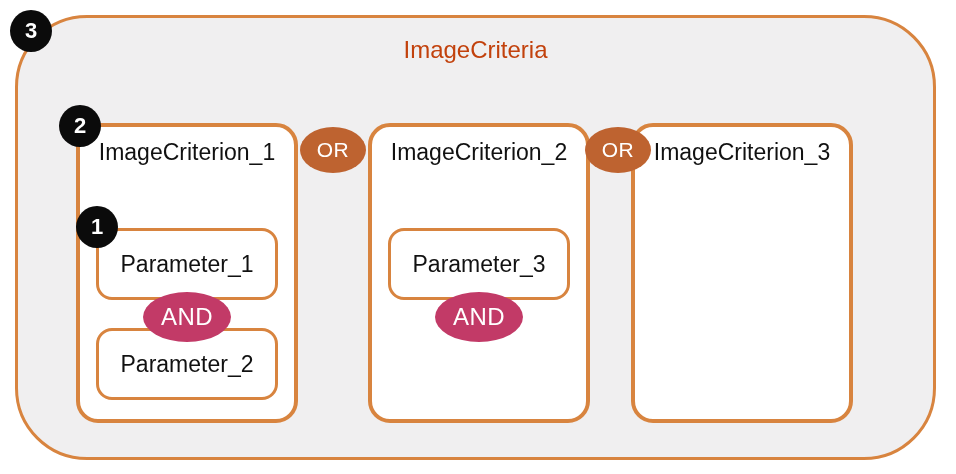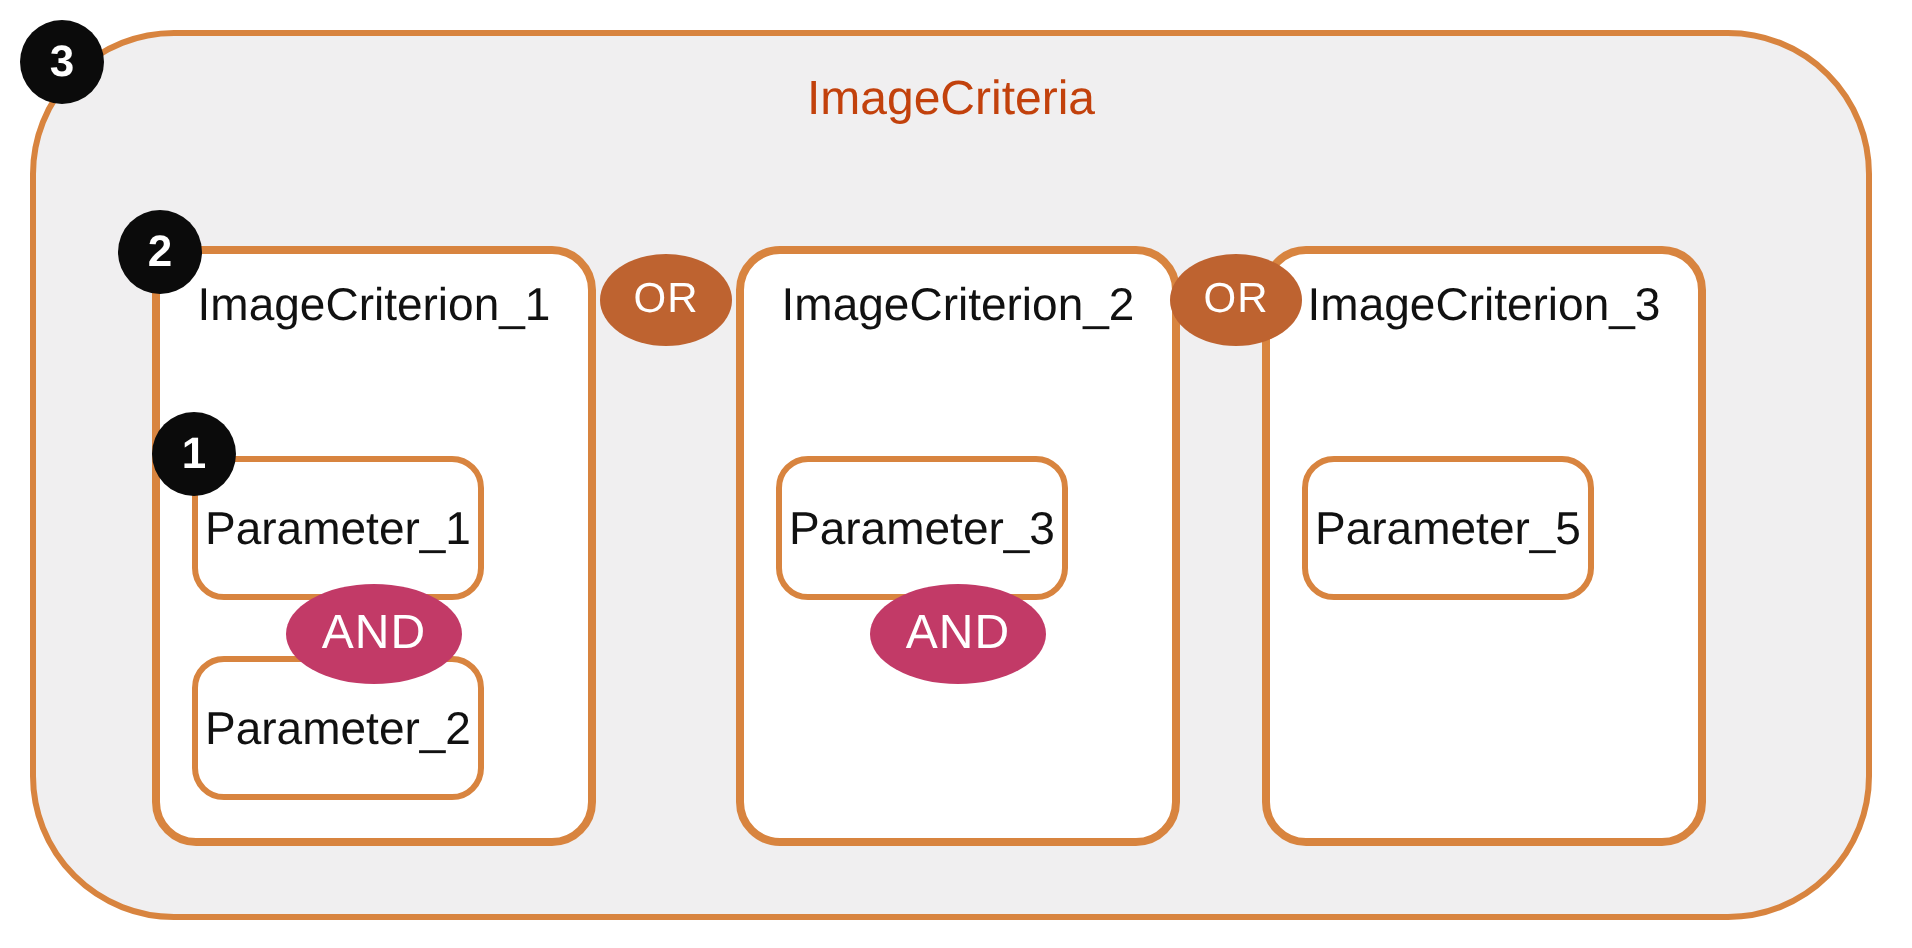--- a/index.html
+++ b/index.html
@@ -56,21 +56,21 @@
     width: 100%;
     text-align: center;
     font-size: 23px;
     line-height: 27px;
     white-space: nowrap;
   }
   
   .param {
     position: absolute;
     left: 16px;
-    width: 146px;
+    width: 182px;
     height: 72px;
     background: var(--box-fill, #ffffff);
     border: 3px solid var(--border-orange, #d8843f);
     border-radius: 16px;
     display: flex;
     align-items: center;
     justify-content: center;
     font-size: 23px;
     z-index: 1;
   }
@@ -145,21 +145,20 @@
     <div class="criterion c2">
       <div class="criterion-label">ImageCriterion_2</div>
       <div class="param row1">Parameter_3</div>
       <div class="badge and">AND</div>
     </div>
 
     <div class="badge or o2">OR</div>
 
     <div class="criterion c3">
       <div class="criterion-label">ImageCriterion_3</div>
-      <div class="param row1">Parameter_5</div>
     </div>
 
   </div>
 
   <div class="marker m3">3</div>
   <div class="marker m2">2</div>
   <div class="marker m1">1</div>
 
 </div>
 

